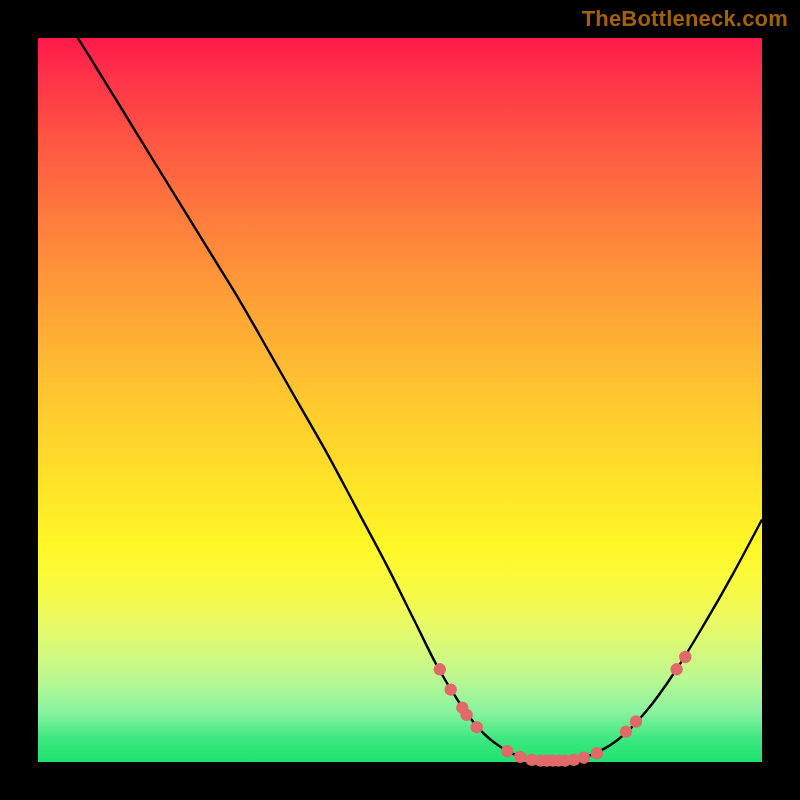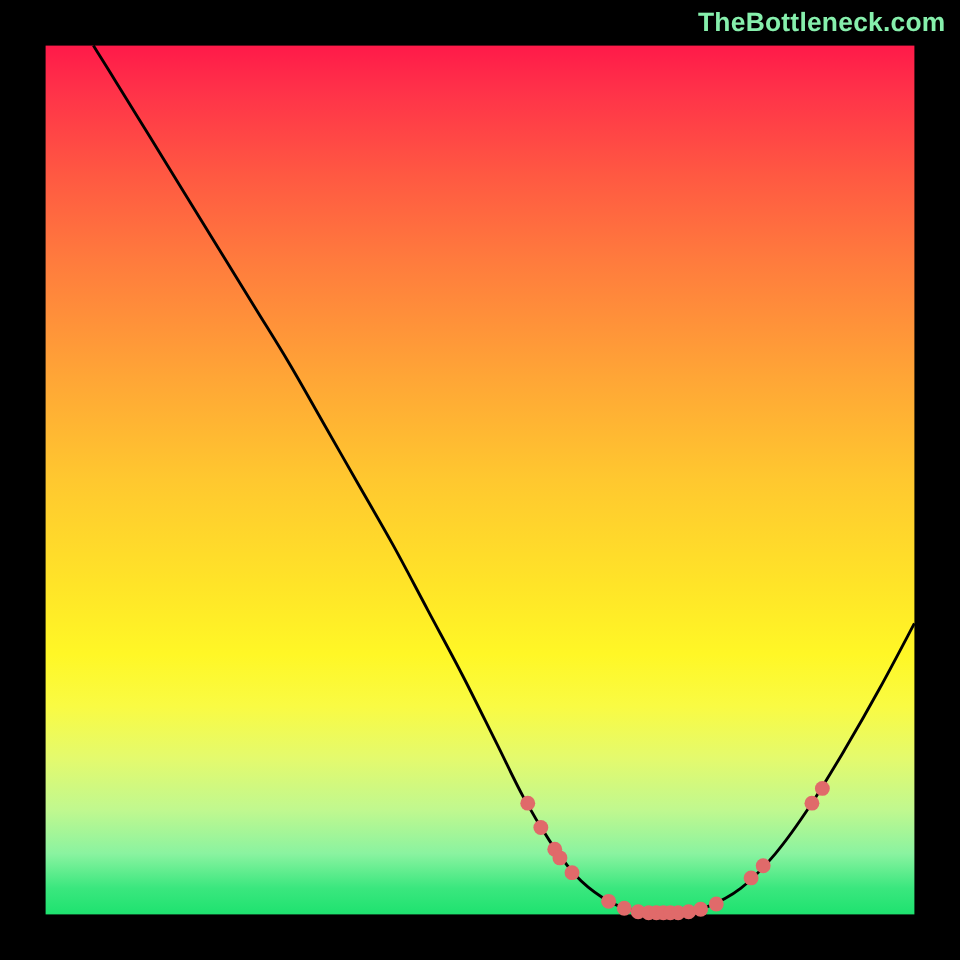--- a/index.html
+++ b/index.html
@@ -33,21 +33,21 @@
       #3ae77e 97%,
       #1ee26f 100%
     );
   }
   .watermark {
     position: absolute;
     top: 6px;
     right: 12px;
     font-size: 22px;
     font-weight: 600;
-    color: #86efac;
+    color: #a16207;
     letter-spacing: 0.2px;
     user-select: none;
   }
   svg.plot {
     position: absolute;
     left: 38px;
     top: 38px;
     width: 724px;
     height: 724px;
     overflow: visible;

